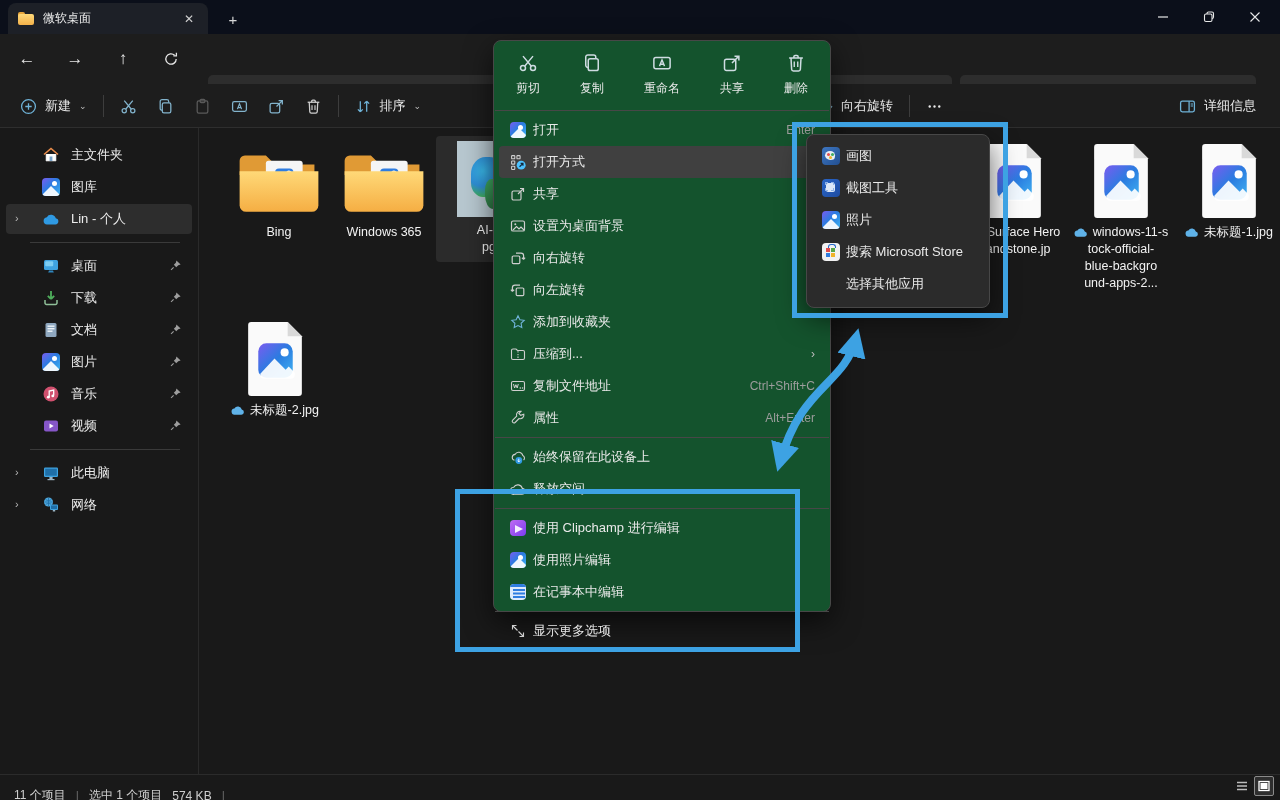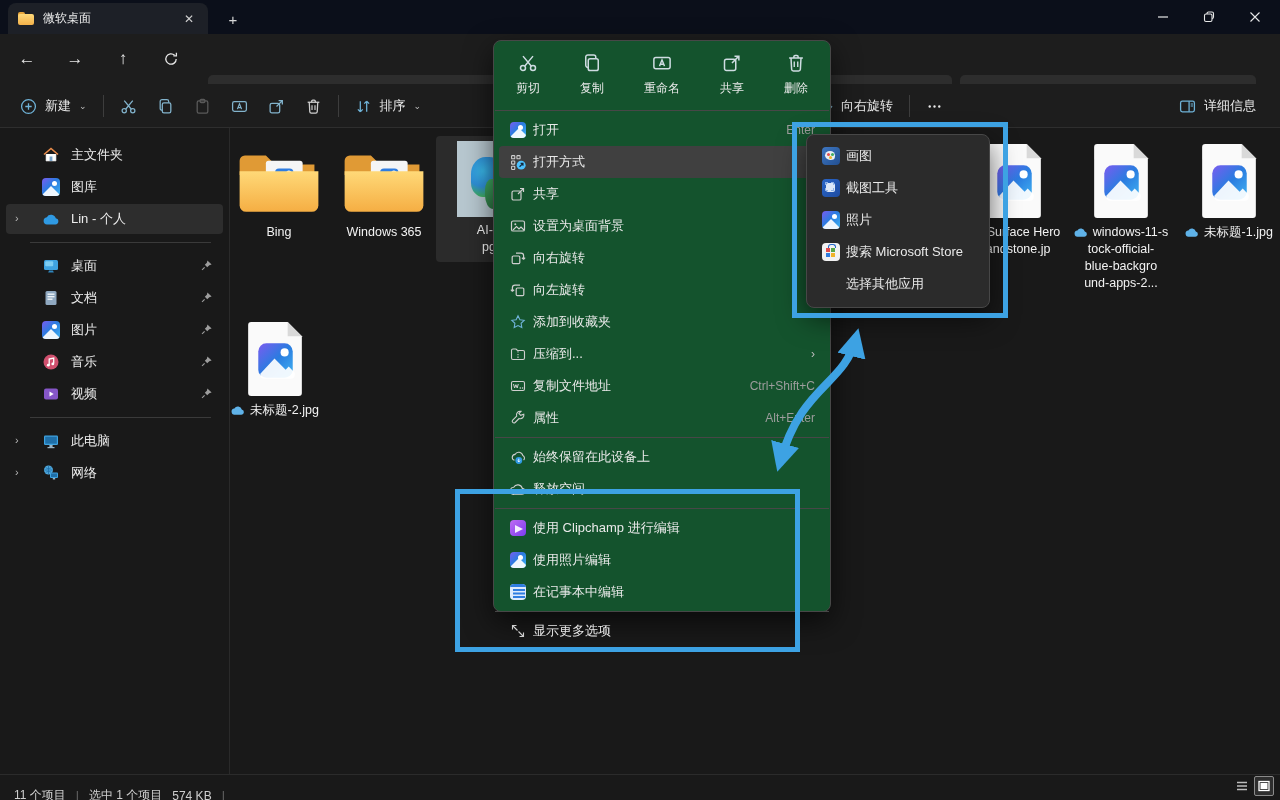--- a/index.html
+++ b/index.html
@@ -47,21 +47,21 @@
   .cmdbtn { height:34px; display:flex; align-items:center; justify-content:center; gap:8px;
             padding:0 10px; border-radius:4px; color:#eaeaea; }
   .cmd-sep { width:1px; height:22px; background:#3d3d3d; margin:0 6px; }
   .chev-down { font-size:9px; color:#bdbdbd; }
   .ic { display:block; }
   .blue-ic { color:#82b3cc; }
   .dim-ic { color:#5a5a5a; }
   .accent-ic { color:#6fb3d8; }
 
   
-  .sidebar { position:absolute; left:0; top:128px; width:230px; height:646px; border-right:1px solid #2a2a2a; }
+  .sidebar { position:absolute; left:0; top:128px; width:199px; height:646px; border-right:1px solid #2a2a2a; }
   .si { position:relative; height:30px; margin:2px 6px; border-radius:4px; display:flex;
         align-items:center; gap:11px; padding-left:36px; font-size:13px; color:#ececec; }
   .si.sel { background:#2d2d2d; }
   .si .chev { position:absolute; left:9px; top:8px; color:#b8b8b8; font-size:11px; }
   .si .pin { position:absolute; right:10px; top:8px; color:#9d9d9d; }
   .side-sep { height:1px; background:#3a3a3a; margin:8px 18px 8px 30px; }
 
   
   .tile { position:absolute; width:106px; display:flex; flex-direction:column; align-items:center;
           font-size:12.5px; line-height:17px; text-align:center; color:#f2f2f2; }
@@ -364,20 +364,31 @@
           <path d="M7 13.5h4l.8 2h-5.6z" fill="#2f86bd"></path>
         </svg>
       <span>桌面</span>
       <svg class="pin" width="13" height="13" viewBox="0 0 14 14">
           <path d="M8 1.5 L12.5 6 L10 6.6 L7.8 8.8 L5.2 6.2 L7.4 4 Z" fill="currentColor"></path>
           <path d="M5 9 L2.2 11.8" stroke="currentColor" stroke-width="1.2"></path>
         </svg>
     </div>
     <div class="si">
       <svg class="sic" viewBox="0 0 18 18">
+          <path d="M9 2v8 M9 10 5.8 6.8 M9 10l3.2-3.2" stroke="#4fae5c" stroke-width="1.8" fill="none"></path>
+          <path d="M3 11v3a1.5 1.5 0 0 0 1.5 1.5h9A1.5 1.5 0 0 0 15 14v-3" stroke="#8fbf98" stroke-width="1.5" fill="none"></path>
+        </svg>
+      <span>下载</span>
+      <svg class="pin" width="13" height="13" viewBox="0 0 14 14">
+          <path d="M8 1.5 L12.5 6 L10 6.6 L7.8 8.8 L5.2 6.2 L7.4 4 Z" fill="currentColor"></path>
+          <path d="M5 9 L2.2 11.8" stroke="currentColor" stroke-width="1.2"></path>
+        </svg>
+    </div>
+    <div class="si">
+      <svg class="sic" viewBox="0 0 18 18">
           <rect x="3.5" y="2" width="11" height="14" rx="1.5" fill="#8fa8c0"></rect>
           <rect x="5.5" y="4.5" width="7" height="1.4" fill="#eef3f8"></rect>
           <rect x="5.5" y="7" width="7" height="1.4" fill="#eef3f8"></rect>
           <rect x="5.5" y="9.5" width="5" height="1.4" fill="#eef3f8"></rect>
         </svg>
       <span>文档</span>
       <svg class="pin" width="13" height="13" viewBox="0 0 14 14">
           <path d="M8 1.5 L12.5 6 L10 6.6 L7.8 8.8 L5.2 6.2 L7.4 4 Z" fill="currentColor"></path>
           <path d="M5 9 L2.2 11.8" stroke="currentColor" stroke-width="1.2"></path>
         </svg>

